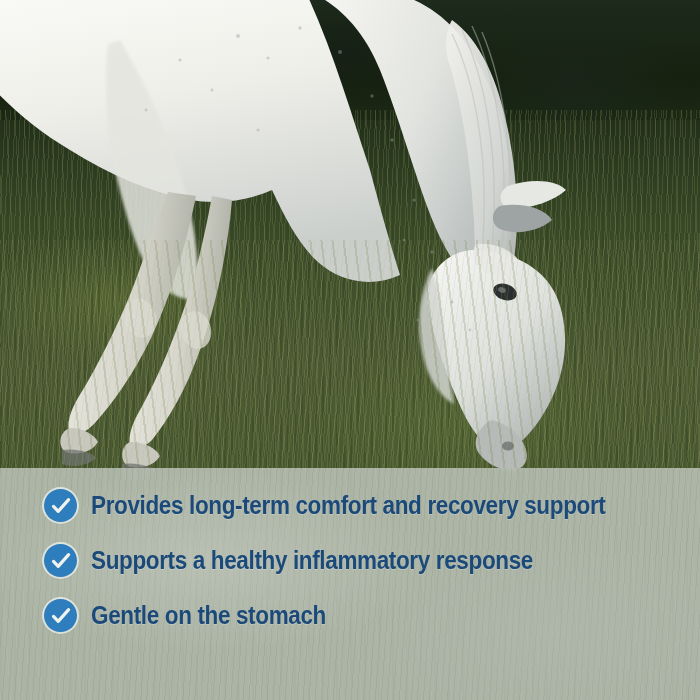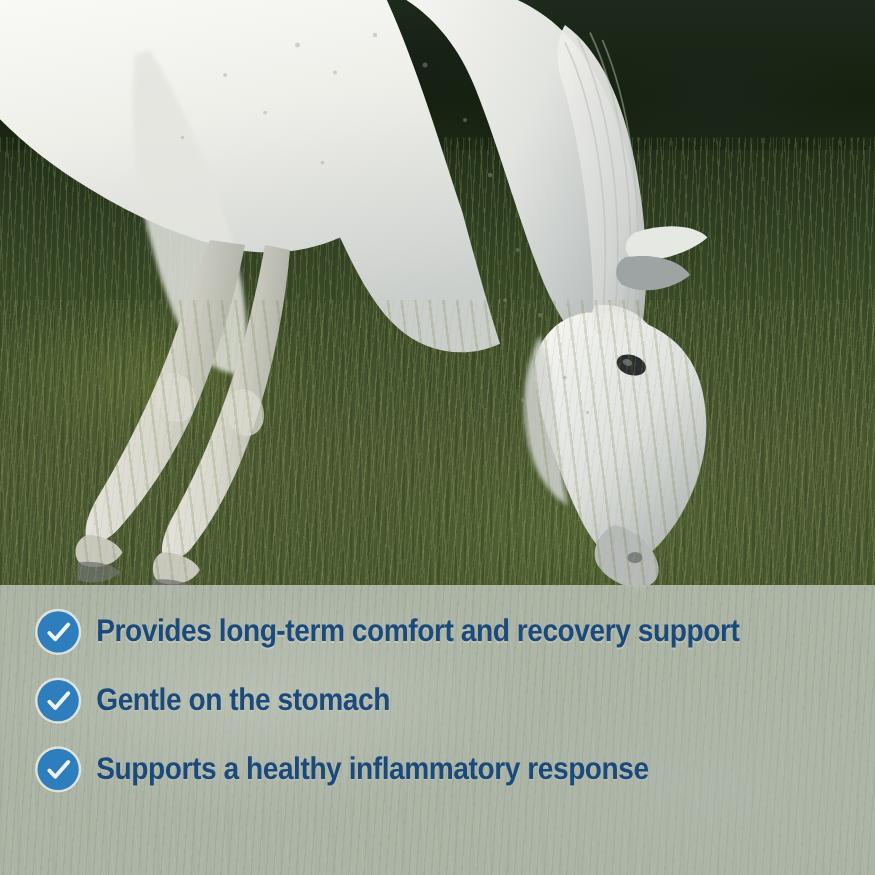--- a/index.html
+++ b/index.html
@@ -137,21 +137,21 @@
 
   .bullets {
     position: relative;
     padding: 10px 0 0 0;
   }
 
   .bullet {
     display: flex;
     align-items: center;
     height: 55px;
-    padding-left: 30px;
+    padding-left: 44px;
   }
 
   .check-icon {
     flex: 0 0 auto;
     width: 33px;
     height: 33px;
     position: relative;
     border-radius: 50%;
     background: #2e7dbc;
     box-shadow: 0 0 0 2px rgba(232,236,230,.85), 0 1px 2px rgba(0,0,0,.28);
@@ -346,29 +346,29 @@
         </span>
         <span class="bullet-text">Provides long-term comfort and recovery support</span>
       </div>
 
       <div class="bullet">
         <span class="check-icon">
           <svg viewBox="0 0 24 24" xmlns="http://www.w3.org/2000/svg">
             <path d="M4.5 12.4 L9.2 17.4 L19.6 5.6" fill="none" stroke="#F0F2EE" stroke-width="3.2" stroke-linecap="round" stroke-linejoin="round"></path>
           </svg>
         </span>
-        <span class="bullet-text">Gentle on the stomach</span>
+        <span class="bullet-text">Supports a healthy inflammatory response</span>
       </div>
 
       <div class="bullet">
         <span class="check-icon">
           <svg viewBox="0 0 24 24" xmlns="http://www.w3.org/2000/svg">
             <path d="M4.5 12.4 L9.2 17.4 L19.6 5.6" fill="none" stroke="#F0F2EE" stroke-width="3.2" stroke-linecap="round" stroke-linejoin="round"></path>
           </svg>
         </span>
-        <span class="bullet-text">Supports a healthy inflammatory response</span>
+        <span class="bullet-text">Gentle on the stomach</span>
       </div>
 
 
     </div>
   </div>
 
 </div>
 
 </body></html>

